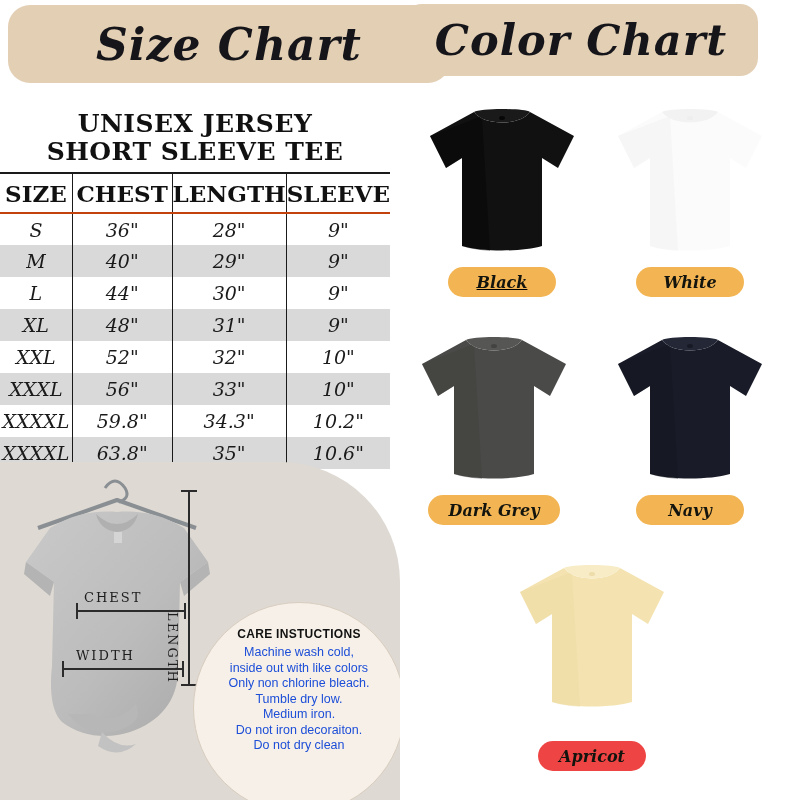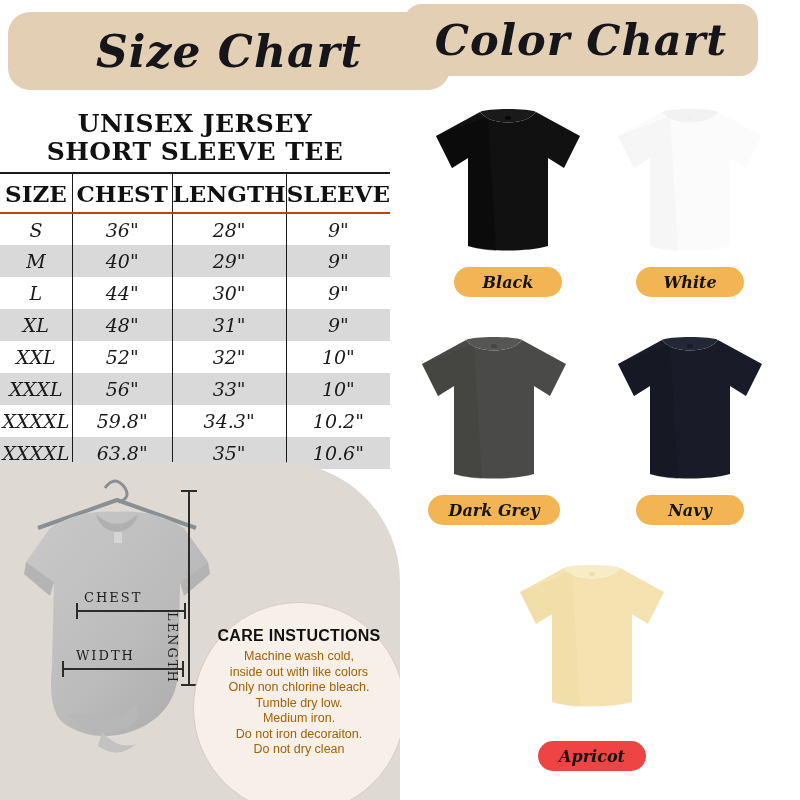--- a/index.html
+++ b/index.html
@@ -18,21 +18,21 @@
     border-radius: 22px;
     display: flex; align-items: center; justify-content: center;
   }
   .banner-text {
     font-family: "DejaVu Serif", serif;
     font-style: italic;
     font-weight: 700;
     color: #16161a;
     letter-spacing: 1px;
   }
-  #size-banner { left: 8px; top: 12px; width: 442px; height: 78px; align-items: center; }
+  #size-banner { left: 8px; top: 5px; width: 442px; height: 78px; align-items: center; }
   #size-banner .banner-text { font-size: 44px; }
   #color-banner { left: 404px; top: 4px; width: 354px; height: 72px; border-radius: 18px; justify-content: center; }
   #color-banner .banner-text { font-size: 43px; }
 
   
   .table-title {
     position: absolute; left: 0; top: 110px; width: 390px;
     text-align: center;
     font-family: "DejaVu Serif", serif;
     font-weight: 700;
@@ -98,26 +98,26 @@
     position: absolute; left: 193px; top: 140px;
     width: 212px; height: 212px;
     border-radius: 50%;
     background: #f6f0e8;
     border: 1px solid #d8cdbf;
     text-align: center;
     padding-top: 24px;
   }
   .care-title {
     font-family: "Liberation Sans", sans-serif;
-    font-weight: 700; font-size: 16px; color: #111;
+    font-weight: 700; font-size: 12px; color: #111;
     letter-spacing: 0.3px;
   }
   .care-line {
     font-family: "Liberation Sans", sans-serif;
-    font-size: 12.5px; color: #a16207; line-height: 15.5px;
+    font-size: 12.5px; color: #1d4ed8; line-height: 15.5px;
   }
 
   
   .swatches { position: absolute; left: 396px; top: 96px; width: 404px; height: 700px; }
   .swatch { position: absolute; width: 196px; }
   .shirt-wrap { position: relative; width: 180px; height: 165px; margin: 0 auto; }
   .pill {
     margin: 6px auto 0;
     background: #f3b553;
     border-radius: 16px;
@@ -265,21 +265,21 @@
           <div class="care-line">Only non chlorine bleach.</div>
           <div class="care-line">Tumble dry low.</div>
           <div class="care-line">Medium iron.</div>
           <div class="care-line">Do not iron decoraiton.</div>
           <div class="care-line">Do not dry clean</div>
         </div>
     </div>
   </div>
 
   <div class="swatches" id="swatches">
-      <div class="swatch" style="left: 14px; top: 0px;">
+      <div class="swatch" style="left: 8px; top: 0px; text-decoration: underline;">
         <div class="shirt-wrap"><svg viewBox="0 0 180 165" width="180" height="165">
             <path d="M18 40 L62 16 C72 30, 108 30, 118 16 L162 40 L146 72 L130 62 L130 150 C110 156, 70 156, 50 150 L50 62 L34 72 Z" fill="#111111"></path>
             <path d="M18 40 L34 72 L50 62 L50 150 C58 153, 68 154, 78 155 L70 20 Z" fill="#000000" opacity="0.35"></path>
             <path d="M62 16 C72 30, 108 30, 118 16 C112 12, 68 12, 62 16 Z" fill="#1a1a1a"></path>
             <ellipse cx="90" cy="22" rx="3" ry="2" fill="#000000" opacity="0.7"></ellipse>
           </svg></div>
         <div class="pill" style="background: rgb(243, 181, 83);">
           <span class="pill-text">Black</span>
         </div>
       </div>

